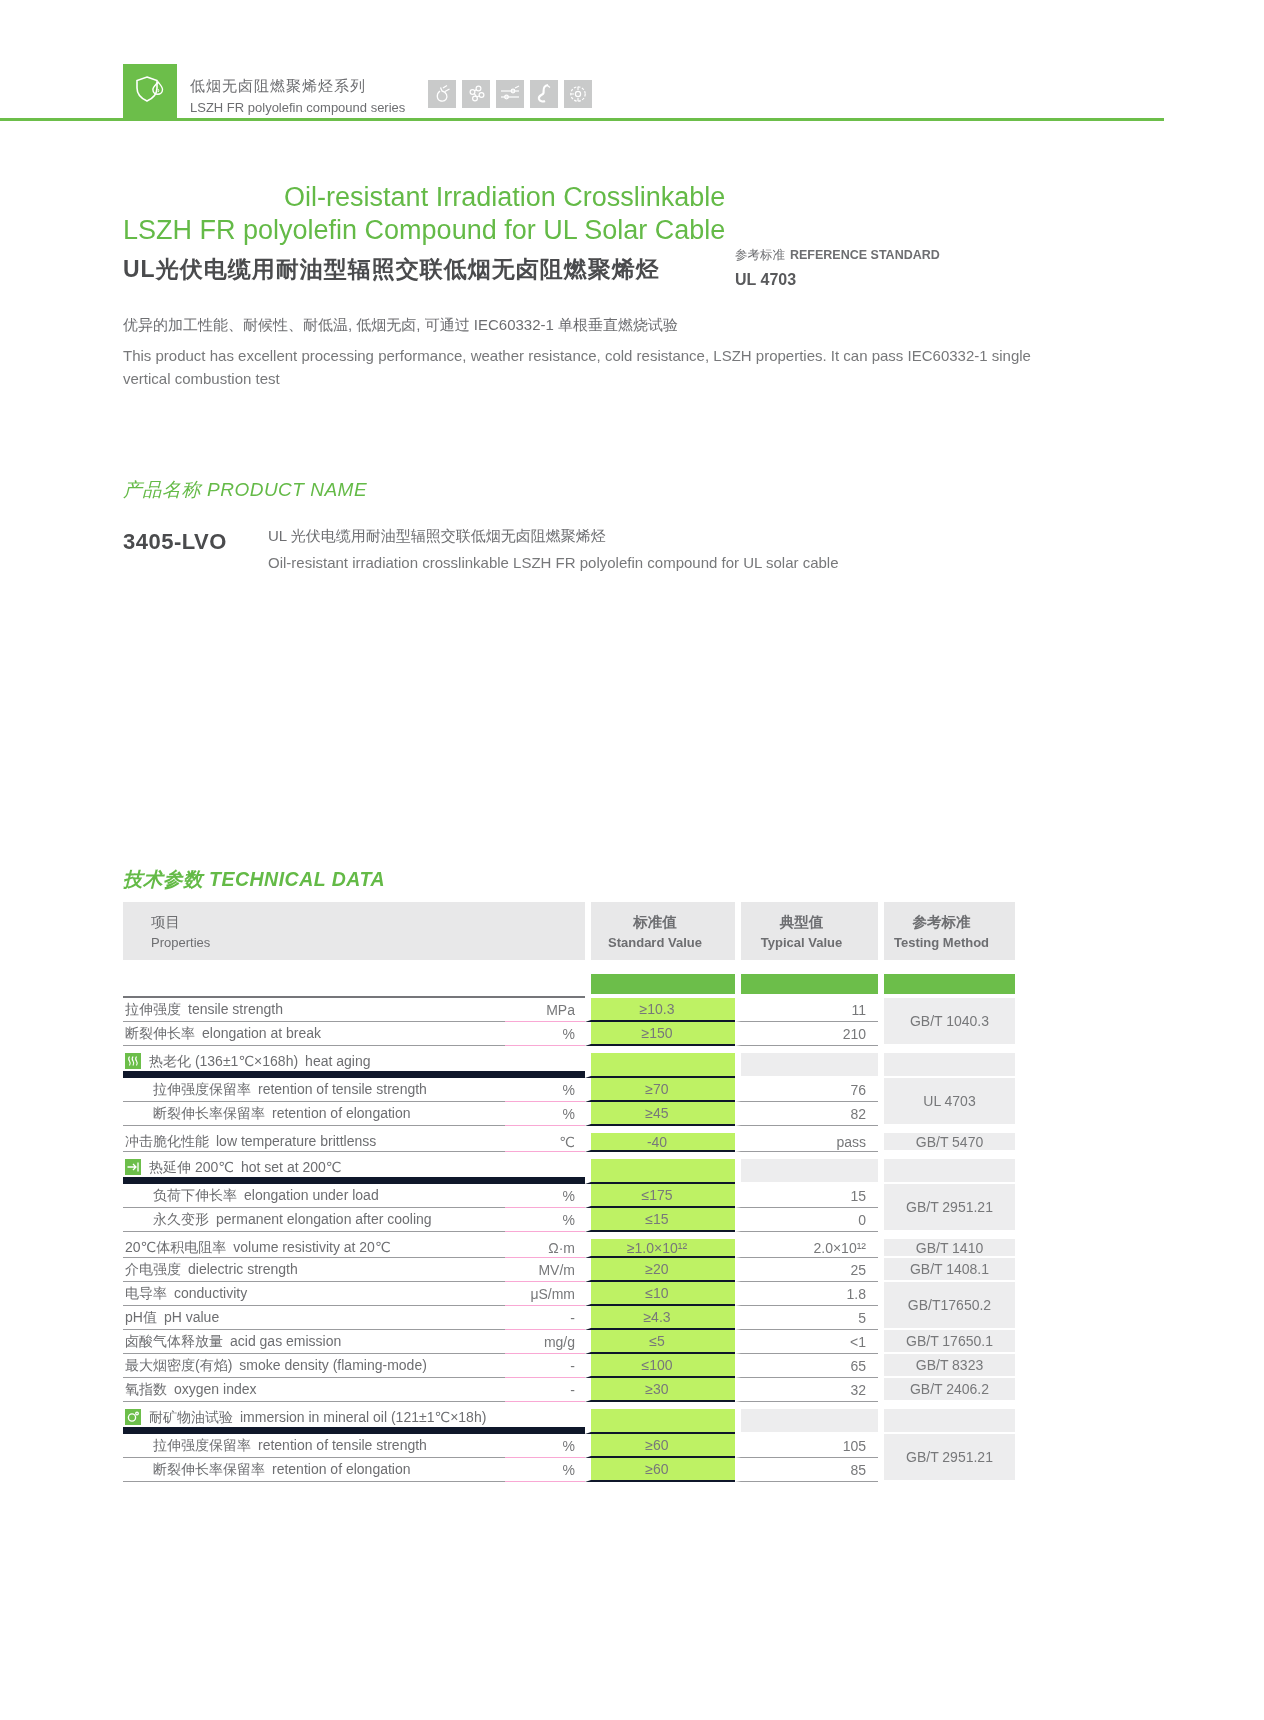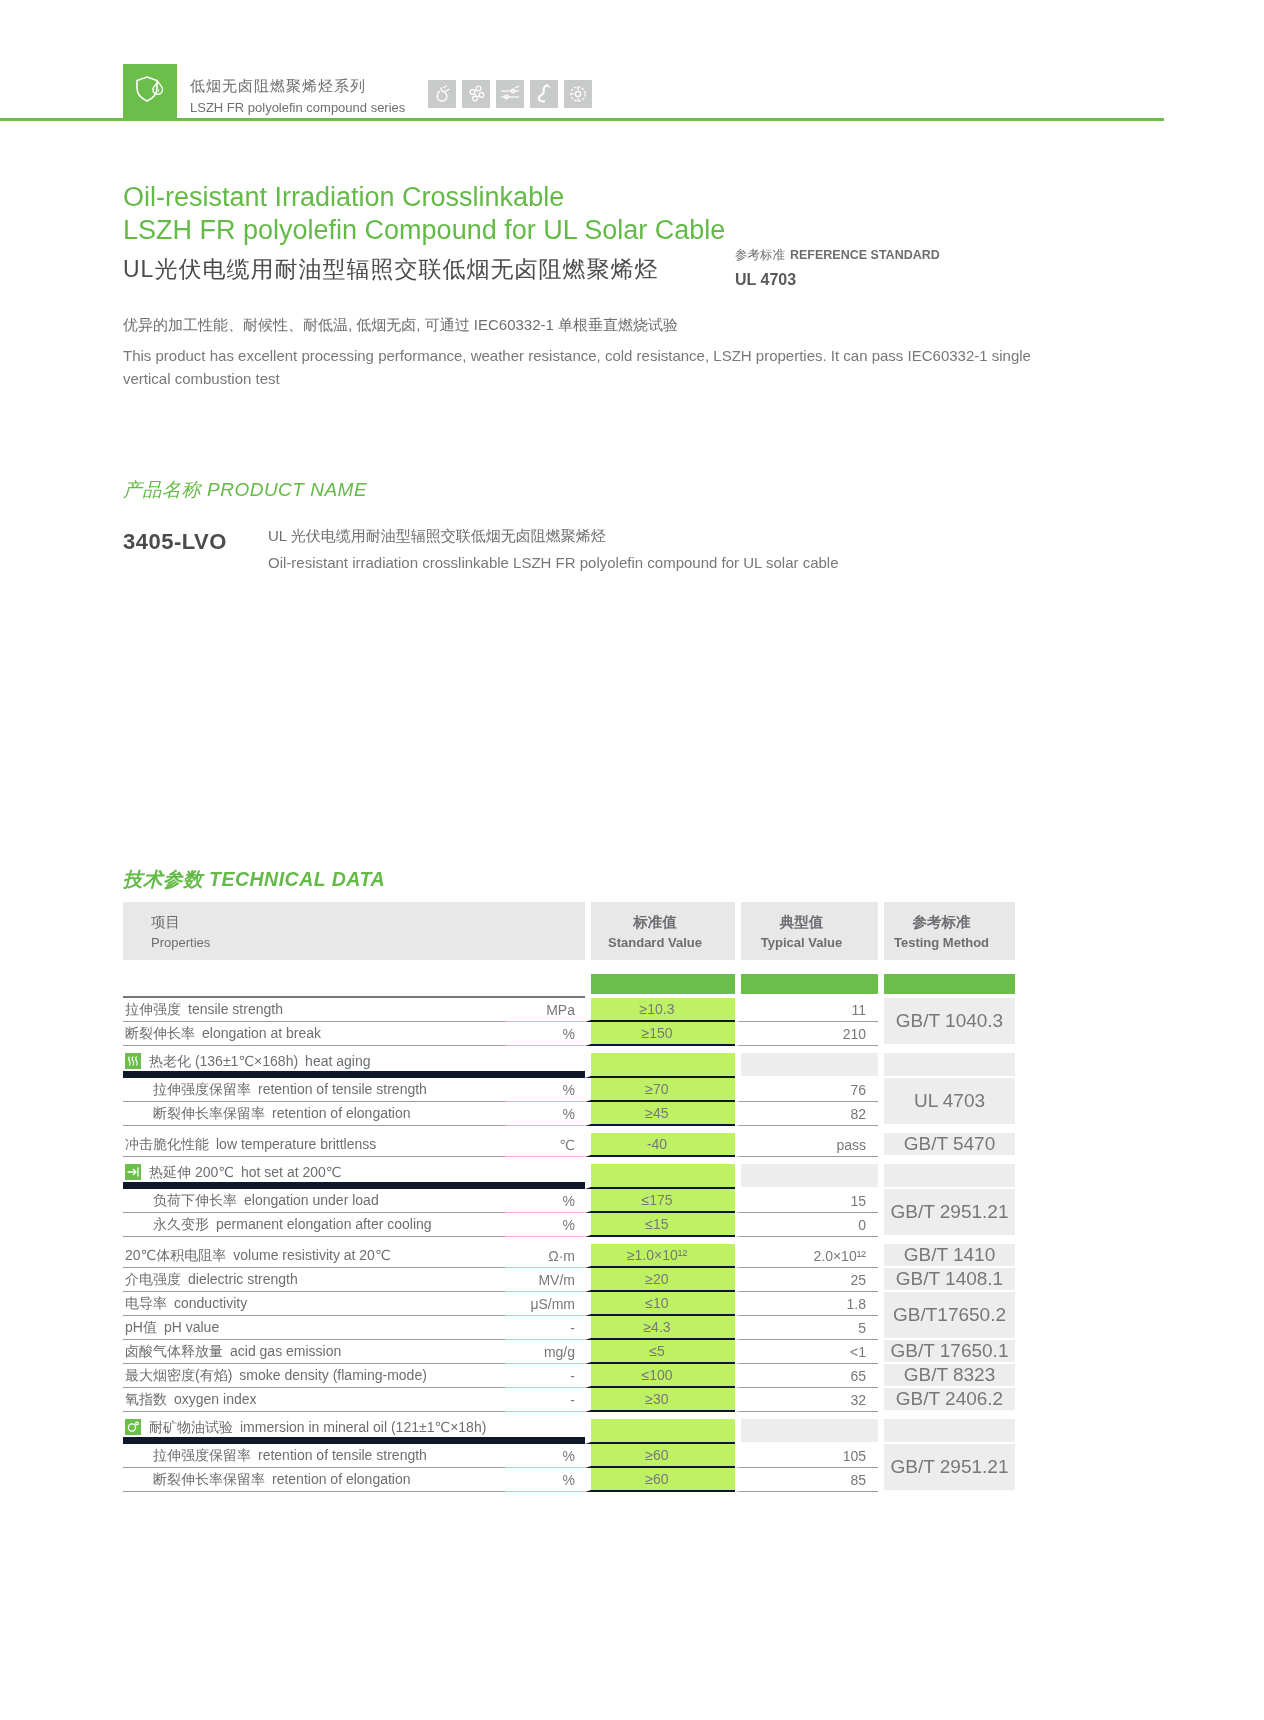--- a/index.html
+++ b/index.html
@@ -10,22 +10,22 @@
   .brand-badge{position:absolute;left:123px;top:64px;width:54px;height:54px;background:#6cbe4a;
                display:flex;align-items:center;justify-content:center;}
   .brand-text{position:absolute;left:190px;top:77px;}
   .brand-zh{font-size:15px;letter-spacing:1px;color:#6d6e71;}
   .brand-en{font-size:13px;margin-top:4px;color:#6d6e71;}
   .feature-icons{position:absolute;left:428px;top:80px;display:flex;gap:6px;}
   .ficon{width:28px;height:28px;background:#c9caca;display:flex;align-items:center;justify-content:center;}
   .rule{position:absolute;left:0;top:118px;width:1264px;height:3px;background:#6cbe4a;}
 
   
-  .title-en{position:absolute;left:123px;top:181px;font-size:27px;line-height:33px;color:#64ba47;}
-  .title-zh{position:absolute;left:123px;top:254px;font-size:23px;font-weight:400;color:#4a4b4d;letter-spacing:1px;}
+  .title-en{position:absolute;left:123px;top:181px;font-size:27px;line-height:33px;color:#64ba47;text-align:right;}
+  .title-zh{position:absolute;left:123px;top:254px;font-size:23px;font-weight:700;color:#4a4b4d;letter-spacing:1px;}
   .ref{position:absolute;left:735px;top:247px;}
   .ref-label{font-size:12.5px;color:#6d6e71;}
   .ref-label .en{margin-left:5px;font-weight:700;}
   .ref-value{margin-top:7px;font-size:16px;font-weight:700;color:#58595b;}
 
   .desc{position:absolute;left:123px;top:316px;width:915px;}
   .desc-zh{font-size:15px;color:#6d6e71;}
   .desc-en{margin-top:9px;font-size:15px;line-height:23px;color:#77787a;}
 
   
@@ -55,21 +55,21 @@
   tr.gb td.gprops{background:#fff;border-bottom:2px solid #75767a;}
   tr.gb td.gval{background:#6cbe4a;border-left:6px solid #fff;border-bottom:4px solid #fff;}
   
   .dtable td.props{text-align:left;padding-left:2px;border-bottom:1px solid #9b9c9f;}
   .dtable td.unit{text-align:right;padding-right:10px;border-bottom:1px solid #f9a8d4;color:#77787a;}
   .dtable td.std{background:#bef264;border-left:6px solid #fff;border-bottom:2px solid #0f172a;
                  text-align:center;padding-right:12px;color:#77787a;}
   .dtable td.typ{background:#fff;border-left:6px solid #fff;border-bottom:1px solid #9b9c9f;
                  text-align:right;padding-right:12px;color:#77787a;}
   .dtable td.method{background:#ededee;border-left:6px solid #fff;border-bottom:2px solid #fff;
-                    text-align:center;font-size:19px;color:#77787a;}
+                    text-align:center;font-size:14px;color:#77787a;}
   tr.r td{height:24px;}
   tr.r.ind td.props{padding-left:30px;}
   tr.g td{height:32px;}
   tr.g td.props{border-bottom:7px solid #0f172a;}
   tr.g td.typ{background:#ededee;border-bottom:2px solid #fff;}
   tr.sp td{border-top:7px solid #fff;}
   .zh{margin-right:7px;}
   .gicon{display:inline-block;width:16px;height:16px;background:#6cbe4a;vertical-align:-3px;
          margin-right:8px;text-align:center;}
   .gicon svg{display:block;}

